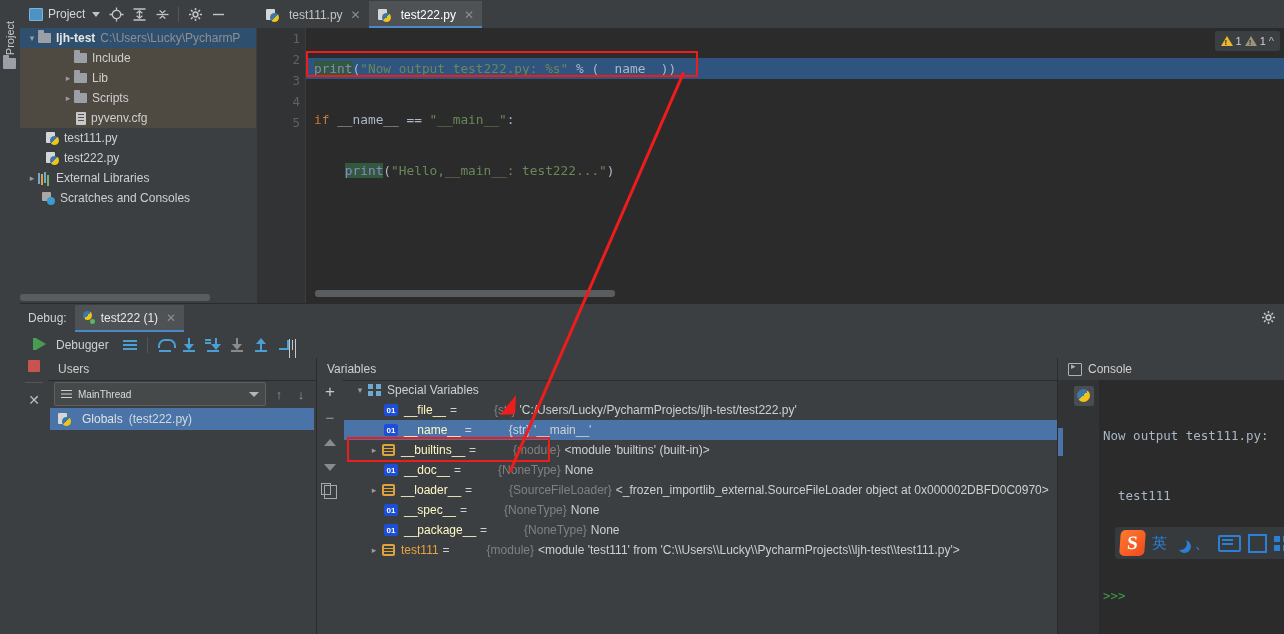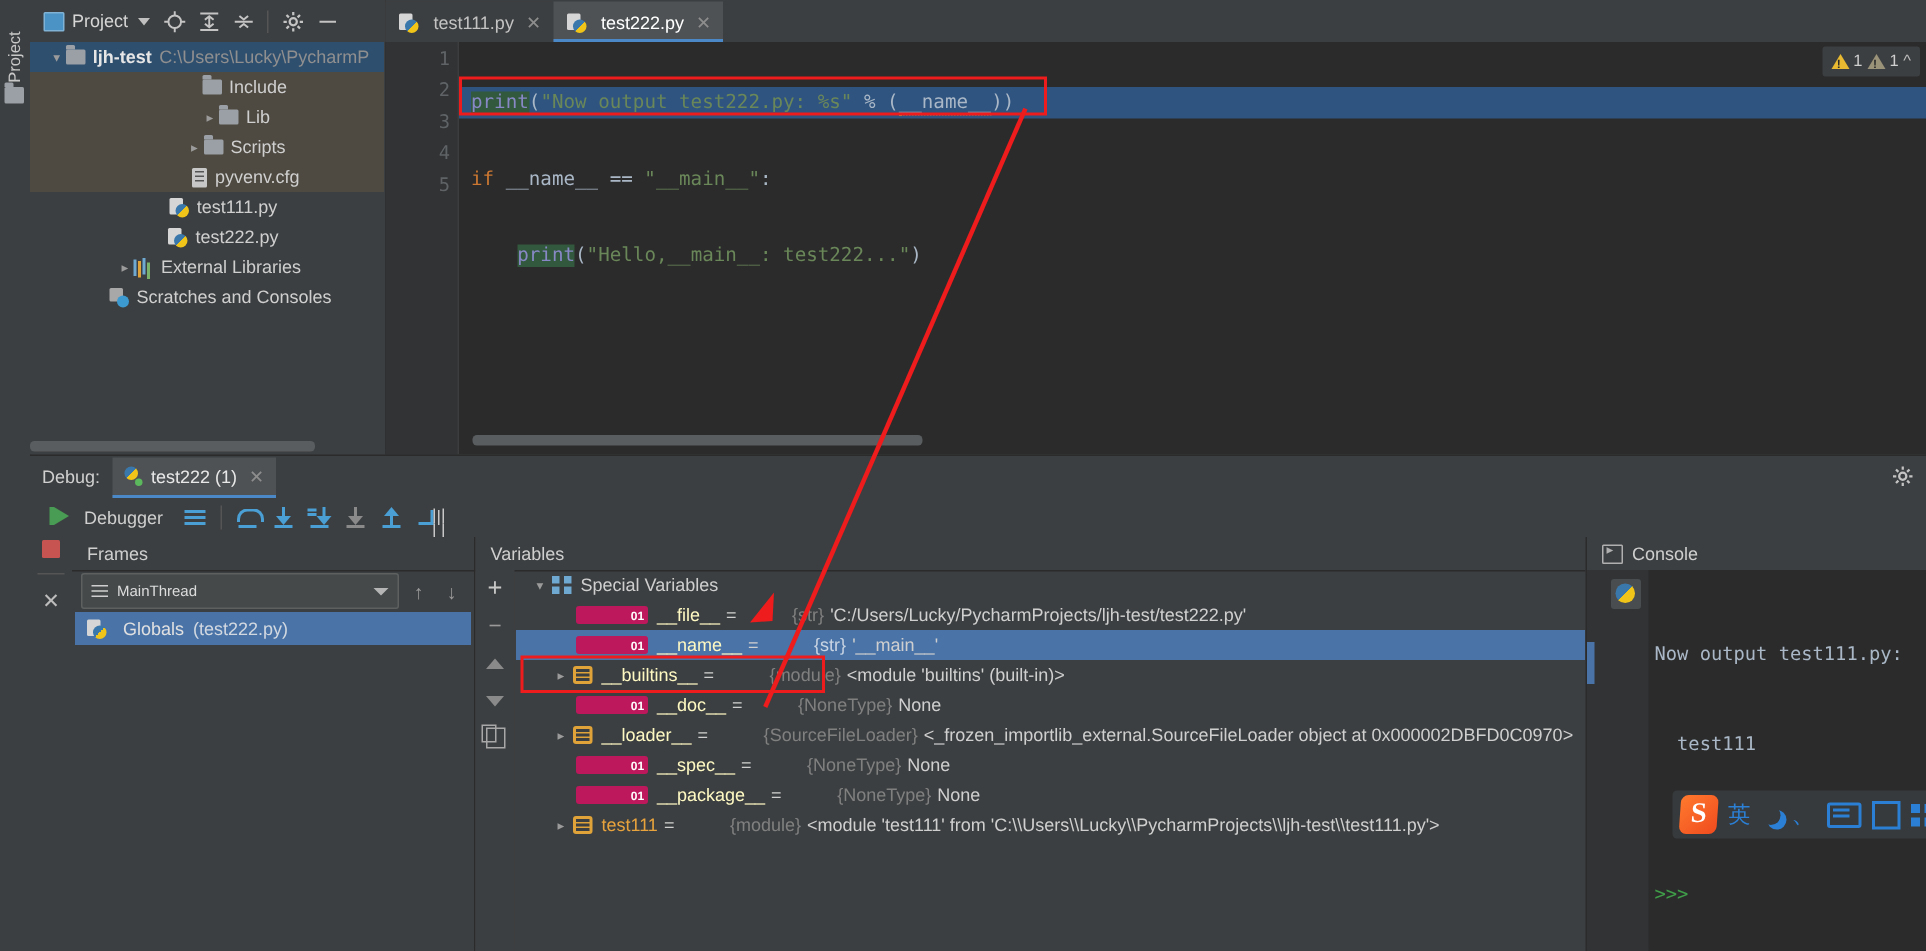--- a/index.html
+++ b/index.html
@@ -55,21 +55,21 @@
     border-top:5px solid #c0c0c0; margin-left:2px;
   }
   .tb-btn { width: 20px; height: 20px; display:flex; align-items:center;justify-content:center; }
   .tb-sep { width:1px; height:15px; background:#555; margin: 0 3px; }
   .tree {
     position:absolute; top:28px; left:0; right:0; bottom:14px;
     overflow:hidden;
   }
   .trow {
     height: 20px; display:flex; align-items:center; white-space:nowrap;
-    font-size: 12px; color:#cfcfcf; padding-right:4px;justify-content:center;
+    font-size: 12px; color:#cfcfcf; padding-right:4px;
   }
   .trow.sel { background:#2f4f6f; }
   .trow.hl  { background:#4e4a41; }
   .arrow {
     width: 12px; text-align:center; color:#9b9b9b; font-size:9px; flex:none;
   }
   .arrow.open:after { content:"\25BE"; }
   .arrow.closed:after { content:"\25B8"; }
   .folder {
     width:13px;height:10px;background:#9aa0a6;border-radius:1px;position:relative;flex:none;margin-right:5px;
@@ -241,22 +241,22 @@
   .vars-body{position:absolute;left:27px;top:22px;right:0;bottom:0;overflow:hidden;}
   .vrow{
     height:20px;display:flex;align-items:center;white-space:nowrap;font-size:12px;color:#cfcfcf;
     padding-right:6px;
   }
   .vrow.sel{background:#4a74a8;}
   .varrow{width:16px;text-align:center;color:#9b9b9b;font-size:9px;flex:none;}
   .varrow.open:after{content:"\25BE";}
   .varrow.closed:after{content:"\25B8";}
   .badge01{
-    width:14px;height:12px;background:#be185d;color:#ffffff;font-size:8px;border-radius:2px;
-    display:flex;align-items:center;justify-content:center;flex:none;margin-right:6px;font-weight:bold;padding-left:34px;
+    width:14px;height:12px;background:#1d4ed8;color:#ffffff;font-size:8px;border-radius:2px;
+    display:flex;align-items:center;justify-content:center;flex:none;margin-right:6px;font-weight:bold;
   }
   .badgemod{
     width:13px;height:12px;background:#e0a33a;border-radius:2px;flex:none;margin-right:6px;position:relative;
   }
   .badgemod:after{content:"";position:absolute;left:2px;top:2px;width:9px;height:1.5px;background:#3c3f41;
     box-shadow:0 3px 0 #3c3f41, 0 6px 0 #3c3f41;}
   .specialsq{width:13px;height:12px;flex:none;margin-right:6px;position:relative;}
   .specialsq:before{content:"";position:absolute;left:0;top:0;width:5px;height:5px;background:#6fa8d0;
     box-shadow:8px 0 0 #6fa8d0, 0 7px 0 #6fa8d0, 8px 7px 0 #6fa8d0;}
   .vname{color:#fef9c3;}
@@ -522,21 +522,21 @@
               <span class="arrow-ico">
                 <span class="a-corner"></span>
                 <span class="a-cur"></span>
               </span>
             </span>
         </div>
 
         <div class="panes">
 
           <div class="pane-frames">
-            <div class="pane-head">Frames</div>
+            <div class="pane-head">Users</div>
             <div class="frames-body">
               <div class="thread-row">
                 <div class="thread-combo">
                   <span class="hamb"></span>
                   <span>MainThread</span>
                   <span class="combo-caret"></span>
                 </div>
                 <span class="up-dn">↑</span>
                 <span class="up-dn">↓</span>
               </div>

